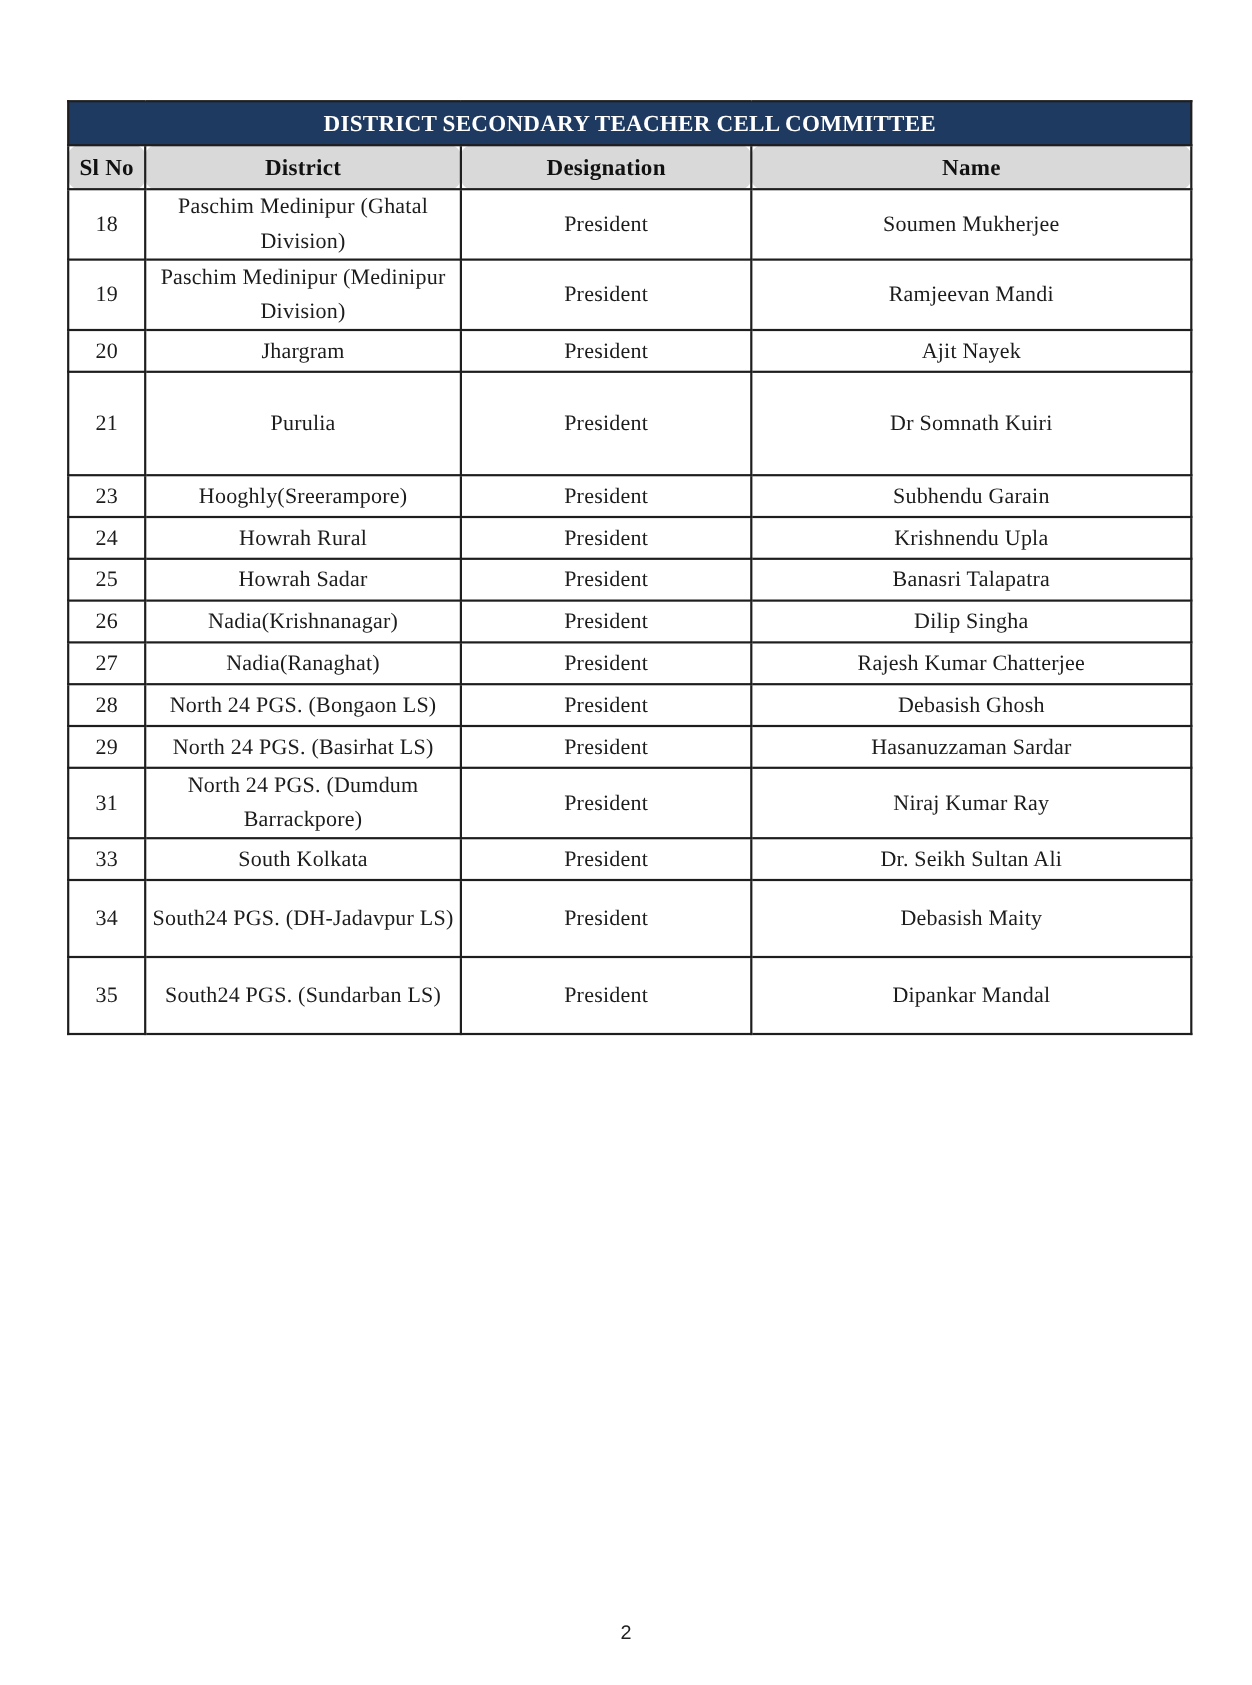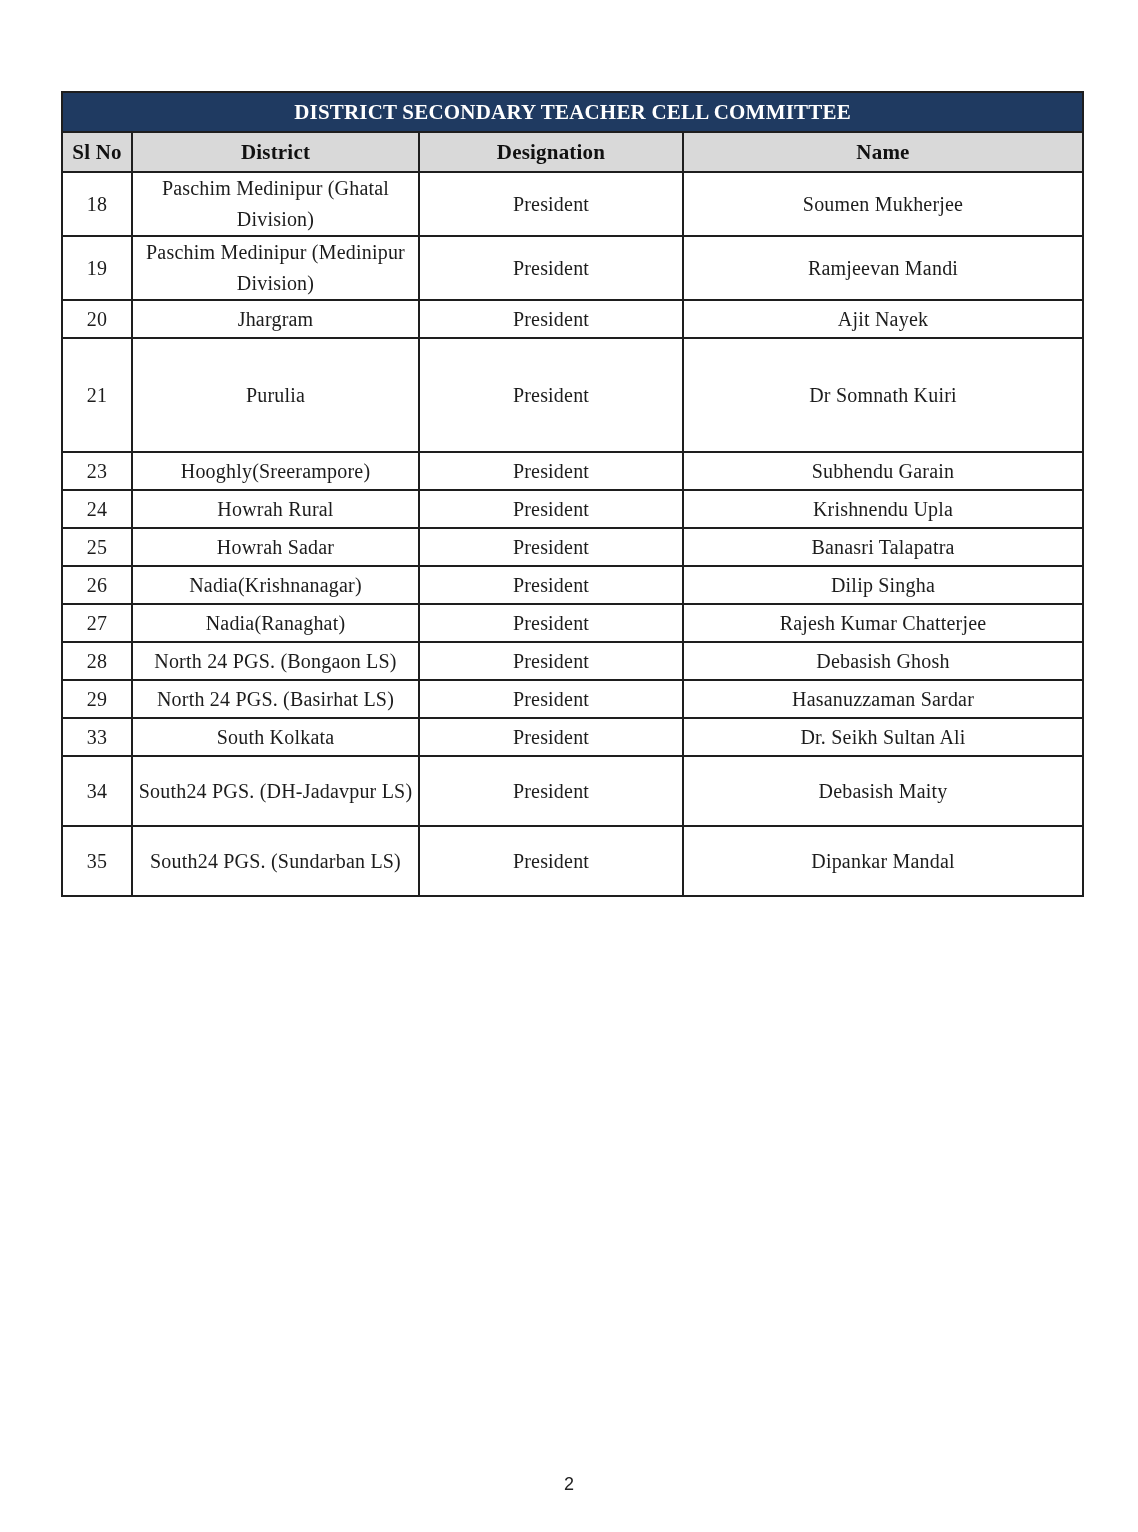--- a/index.html
+++ b/index.html
@@ -50,29 +50,30 @@
       font-size: 21px !important;
       height: 38px;
       letter-spacing: 0.3px;
     }
     tr.col-header th {
       background: #d9d9d9;
       font-weight: bold !important;
       font-size: 21px !important;
       height: 38px;
       color: #111111 !important;
+      border-radius: 10px;
     }
     col.c-sl { width: 70px; }
     col.c-district { width: 287px; }
     col.c-desig { width: 264px; }
     col.c-name { width: 400px; }
 
     .h74 { height: 56px; }
     .h41 { height: 38px; }
-    .h98 { height: 114px; }
+    .h98 { height: 94px; }
     .h73 { height: 70px; }
 
     .page-number {
       position: absolute;
       left: 0;
       width: 1138px;
       top: 1474px;
       text-align: center;
       font-family: "Liberation Sans", "DejaVu Sans", sans-serif;
       font-size: 18px;
@@ -161,20 +162,26 @@
         <td>North 24 PGS. (Bongaon LS)</td>
         <td>President</td>
         <td>Debasish Ghosh</td>
       </tr>
       <tr class="h41">
         <td>29</td>
         <td>North 24 PGS. (Basirhat LS)</td>
         <td>President</td>
         <td>Hasanuzzaman Sardar</td>
       </tr>
+      <tr class="h74">
+        <td>31</td>
+        <td>North 24 PGS. (Dumdum Barrackpore)</td>
+        <td>President</td>
+        <td>Niraj Kumar Ray</td>
+      </tr>
       <tr class="h41">
         <td>33</td>
         <td>South Kolkata</td>
         <td>President</td>
         <td>Dr. Seikh Sultan Ali</td>
       </tr>
       <tr class="h73">
         <td>34</td>
         <td>South24 PGS. (DH-Jadavpur LS)</td>
         <td>President</td>

